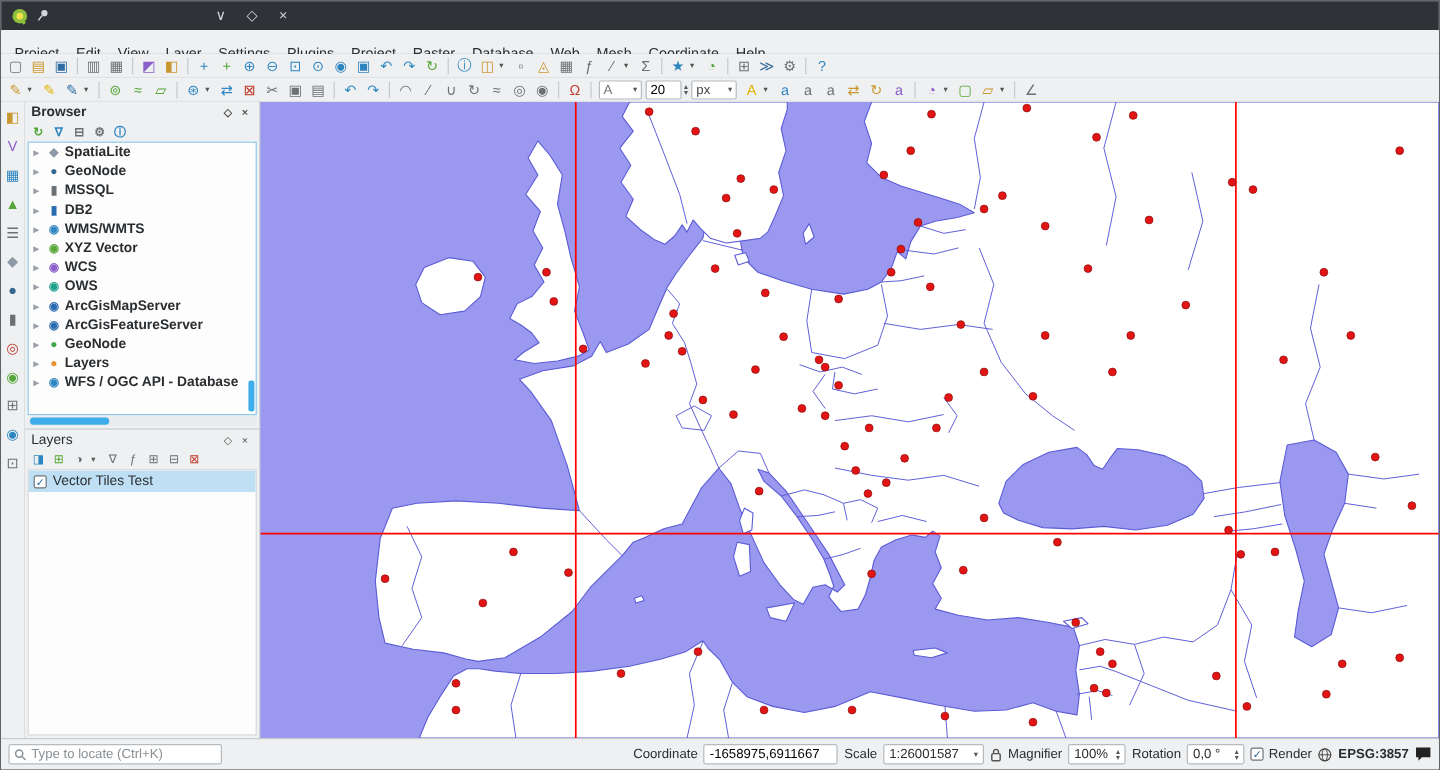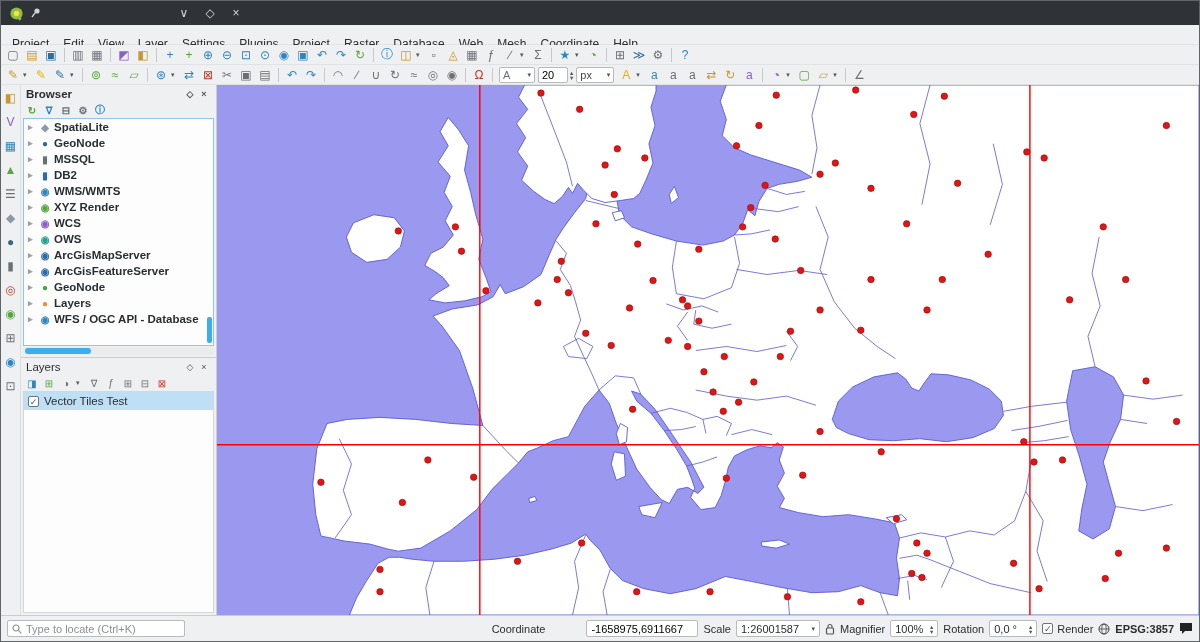--- a/index.html
+++ b/index.html
@@ -42,21 +42,21 @@
 .checkbox{width:11px;height:11px;border:1px solid #6d7377;background:#fff;font-size:9px;line-height:10px;text-align:center;color:#1d5f9e;flex:0 0 auto;border-radius:2px;}
 .map{flex:1;position:relative;background:#9a99ef;min-width:0;}
 .map svg{display:block;width:100%;height:100%;}
 .statusbar{height:26px;border-top:1px solid #c9cdd0;display:flex;align-items:center;padding:0 6px;gap:5px;font-size:11px;background:#eff0f1;}
 .locate{width:178px;height:17px;background:#fff;border:1px solid #b6bbbf;border-radius:2px;display:flex;align-items:center;gap:4px;padding:0 4px;}
 .locate-input{border:none;outline:none;flex:1;font-size:11px;color:#444;background:transparent;font-family:"Liberation Sans",sans-serif;min-width:0;}
 .locate-input::placeholder{color:#8a9094;}
 .sb-spacer{flex:1;}
 .sb-label{white-space:nowrap;}
 .sb-box{height:17px;background:#fff;border:1px solid #b6bbbf;border-radius:2px;display:flex;align-items:center;justify-content:space-between;padding:0 4px;font-size:11px;gap:3px;white-space:nowrap;}
-.sb-input{height:17px;background:#fff;border:1px solid #b6bbbf;border-radius:2px;font-size:11px;padding:0 4px;font-family:"Liberation Sans",sans-serif;margin-left:36px;}
+.sb-input{height:17px;background:#fff;border:1px solid #b6bbbf;border-radius:2px;font-size:11px;padding:0 4px;font-family:"Liberation Sans",sans-serif;}
 .cmb-arrow{font-size:7px;color:#555;}
 .render-check{display:flex;align-items:center;gap:4px;white-space:nowrap;}
 .sb-epsg{font-weight:bold;white-space:nowrap;}
 </style>
 </head>
 <body>
 
 <div class="window">
 
   <div class="titlebar">
@@ -262,21 +262,21 @@
               <span>DB2</span>
             </div>
             <div class="tree-item">
               <span class="tree-exp">▸</span>
               <span class="tree-ic" style="color: rgb(46, 134, 193);">◉</span>
               <span>WMS/WMTS</span>
             </div>
             <div class="tree-item">
               <span class="tree-exp">▸</span>
               <span class="tree-ic" style="color: rgb(87, 166, 57);">◉</span>
-              <span>XYZ Render</span>
+              <span>XYZ Vector</span>
             </div>
             <div class="tree-item">
               <span class="tree-exp">▸</span>
               <span class="tree-ic" style="color: rgb(138, 95, 201);">◉</span>
               <span>WCS</span>
             </div>
             <div class="tree-item">
               <span class="tree-exp">▸</span>
               <span class="tree-ic" style="color: rgb(32, 160, 140);">◉</span>
               <span>OWS</span>

